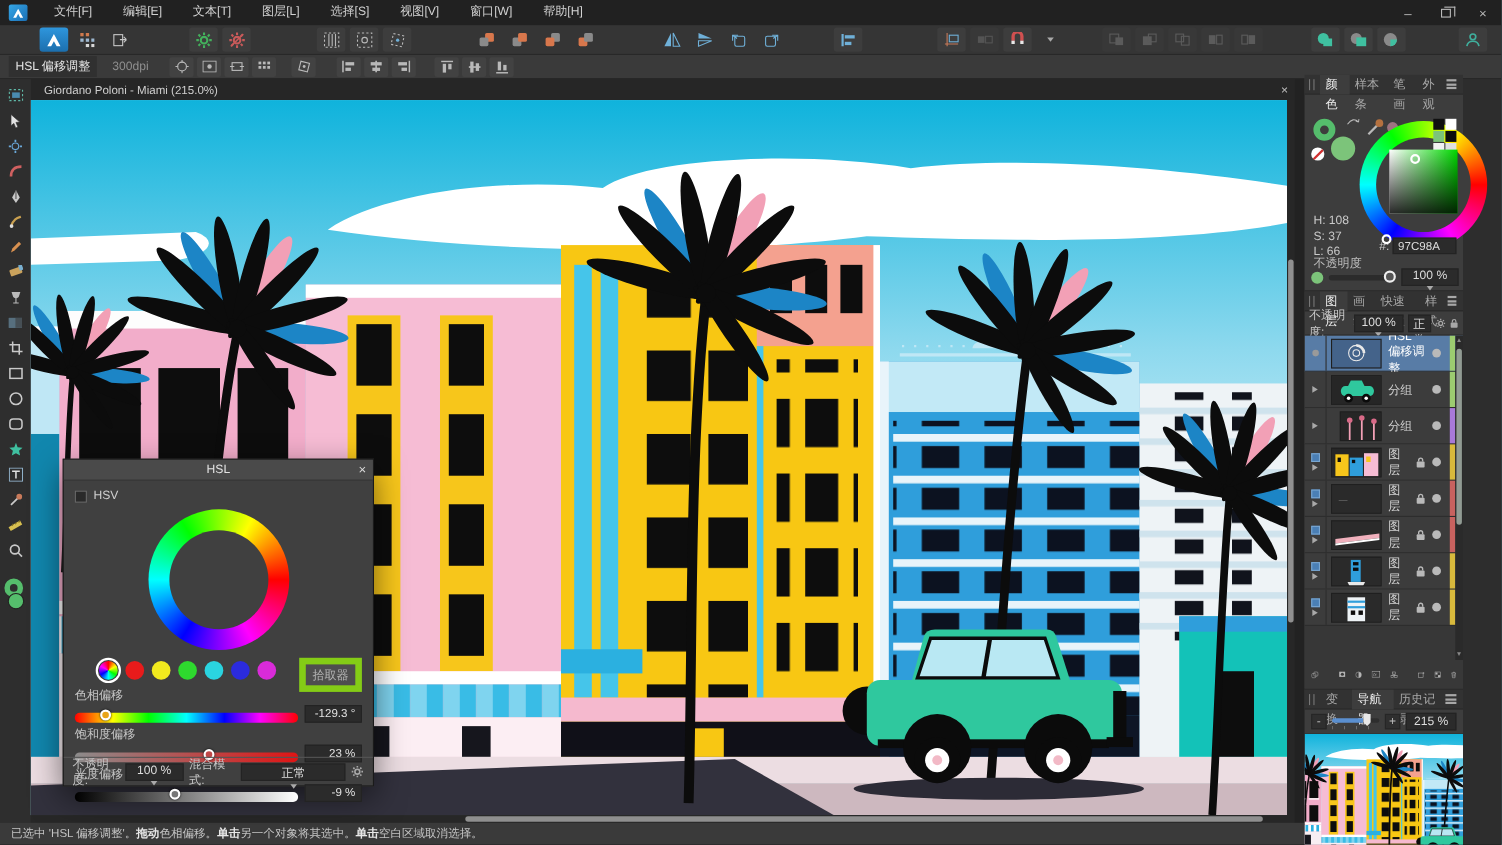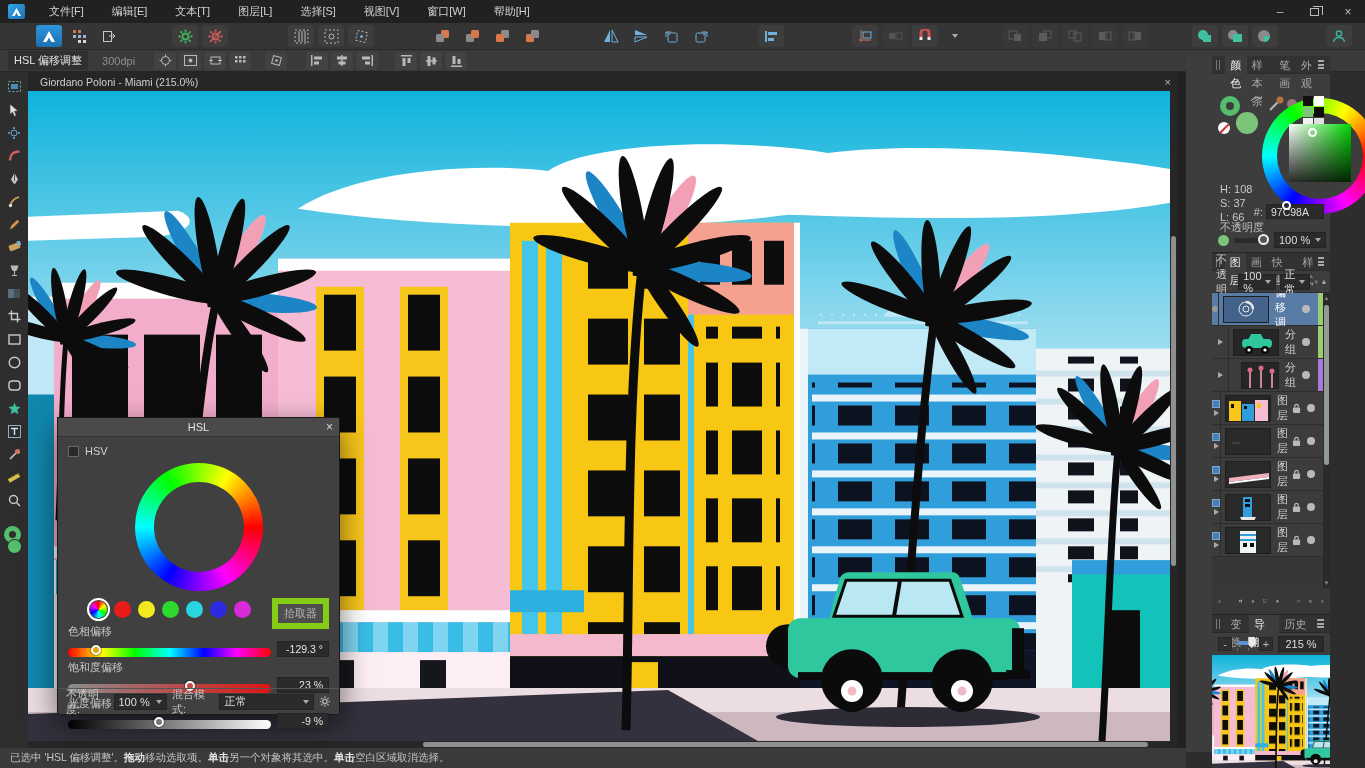--- a/index.html
+++ b/index.html
@@ -39,21 +39,21 @@
   .canvas svg{display:block;width:100%;height:100%;}
   .vscroll{position:absolute;top:91px;left:1170px;width:7px;height:650px;background:#272727;}
   .vthumb{position:absolute;left:1px;width:5px;border-radius:3px;background:#8f8f8f;}
   .hscroll{position:absolute;top:741px;left:28px;width:1149px;height:7px;background:#272727;}
   .hthumb{position:absolute;top:1px;height:5px;border-radius:3px;background:#8f8f8f;}
   .gapcol{position:absolute;top:72px;left:1177px;width:9px;height:696px;background:#222;}
   
   .status{position:absolute;top:748px;left:0;width:1186px;height:20px;background:#3a3a3a;display:flex;align-items:center;padding-left:10px;color:#c4c4c4;font-size:10.5px;}
   .status b{color:#e8e8e8;}
   
-  .rcol{position:absolute;top:56px;left:1186px;width:144px;height:696px;background:#3d3d3d;padding-left:26px;}
+  .rcol{position:absolute;top:68px;left:1186px;width:144px;height:696px;background:#3d3d3d;}
   .ptabs{height:18px;background:#323232;display:flex;align-items:center;border-bottom:1px solid #2a2a2a;}
   .grip{width:6px;height:10px;margin:0 5px 0 4px;border-left:1px solid #777;border-right:1px solid #777;}
   .ptab{padding:0 5px;color:#a8a8a8;font-size:11px;height:18px;line-height:18px;}
   .ptab.on{color:#efefef;background:#3d3d3d;}
   .ham{margin-left:auto;margin-right:6px;width:12px;height:9px;border-top:2px solid #a8a8a8;border-bottom:2px solid #a8a8a8;background:linear-gradient(#a8a8a8,#a8a8a8) center/12px 2px no-repeat;}
   
   .cpanel{position:relative;height:179px;border-bottom:1px solid #232323;}
   .wheel{position:absolute;left:50px;top:24px;width:116px;height:116px;border-radius:50%;background:conic-gradient(from 90deg,#f00,#f0f 17%,#00f 34%,#0ff 50%,#0f0 66%,#ff0 83%,#f00);}
   .wheel:after{content:"";position:absolute;left:15px;top:15px;width:86px;height:86px;border-radius:50%;background:#3d3d3d;}
   .slbox{position:absolute;left:27px;top:26px;width:62px;height:58px;background:linear-gradient(to bottom,rgba(0,0,0,0),#000 120%),linear-gradient(to right,#fff,#00d800);z-index:2;}
@@ -66,21 +66,21 @@
   .swcol{position:absolute;right:6px;top:22px;display:grid;grid-template-columns:10px 10px;grid-auto-rows:10px;gap:1px;}
   .swcol div{width:10px;height:10px;}
   .hsl-vals{position:absolute;left:8px;top:108px;line-height:14px;color:#c9c9c9;}
   .hexrow{position:absolute;right:6px;top:130px;display:flex;align-items:center;gap:3px;}
   .hexbox{width:58px;height:15px;background:#2b2b2b;border:1px solid #232323;color:#ddd;padding:1px 4px;font-size:10.5px;}
   .op-label{position:absolute;left:8px;top:146px;color:#bdbdbd;}
   .oprow{position:absolute;left:6px;top:158px;right:4px;display:flex;align-items:center;gap:5px;}
   .opdot{width:11px;height:11px;border-radius:50%;background:#7cc47a;}
   .optrack{flex:1;height:5px;border-radius:3px;background:#2b2b2b;position:relative;}
   .opthumb{position:absolute;right:0;top:-4px;width:11px;height:11px;border:2px solid #eee;border-radius:50%;background:#555;}
-  .valbox{display:flex;align-items:center;gap:3px;background:#2b2b2b;border:1px solid #232323;height:16px;padding:0 4px;color:#ddd;}
+  .valbox{display:flex;align-items:center;gap:3px;background:#2b2b2b;border:1px solid #232323;height:16px;padding:0 4px;color:#ddd;flex-direction:column;}
   .chev{width:0;height:0;border-left:3px solid transparent;border-right:3px solid transparent;border-top:4px solid #aaa;}
   
   .lpanel{position:relative;height:362px;border-bottom:1px solid #232323;}
   .lctrl{height:22px;display:flex;align-items:center;padding:0 4px;gap:4px;border-bottom:1px solid #2e2e2e;}
   .llist{position:relative;height:295px;overflow:hidden;background:#373737;}
   .lrow{position:relative;height:33px;display:flex;align-items:center;border-bottom:1px solid #2d2d2d;background:#3c3c3c;}
   .lrow.sel{background:#587ca6;}
   .lcol{width:20px;height:100%;display:flex;flex-direction:column;align-items:center;justify-content:center;gap:2px;border-right:1px solid #2d2d2d;}
   .lsq{width:8px;height:8px;background:#4a7fb5;border:1px solid #79a6d0;}
   .tri-r{width:0;height:0;border-top:3.5px solid transparent;border-bottom:3.5px solid transparent;border-left:5px solid #a9a9a9;}
@@ -808,21 +808,21 @@
       <svg width="13" height="13" viewBox="0 0 16 16" stroke="#a8a8a8" fill="none">
           <circle cx="8" cy="8" r="3" stroke-width="2"></circle>
           <path d="M8,1V3M8,13V15M1,8H3M13,8H15M3,3L4.5,4.5M11.5,11.5L13,13M3,13L4.5,11.5M11.5,4.5L13,3" stroke-width="2"></path>
         </svg>
     </div>
   </div>
 
   <div class="status">
     <span>已选中 'HSL 偏移调整'。</span>
       <b>拖动</b>
-      <span> 移动选取项。</span>
+      <span> 色相偏移。</span>
       <b>单击</b>
       <span> 另一个对象将其选中。</span>
       <b>单击</b>
       <span> 空白区域取消选择。</span>
   </div>
 
   <div class="rcol">
 
     <div>
       <div class="ptabs">

